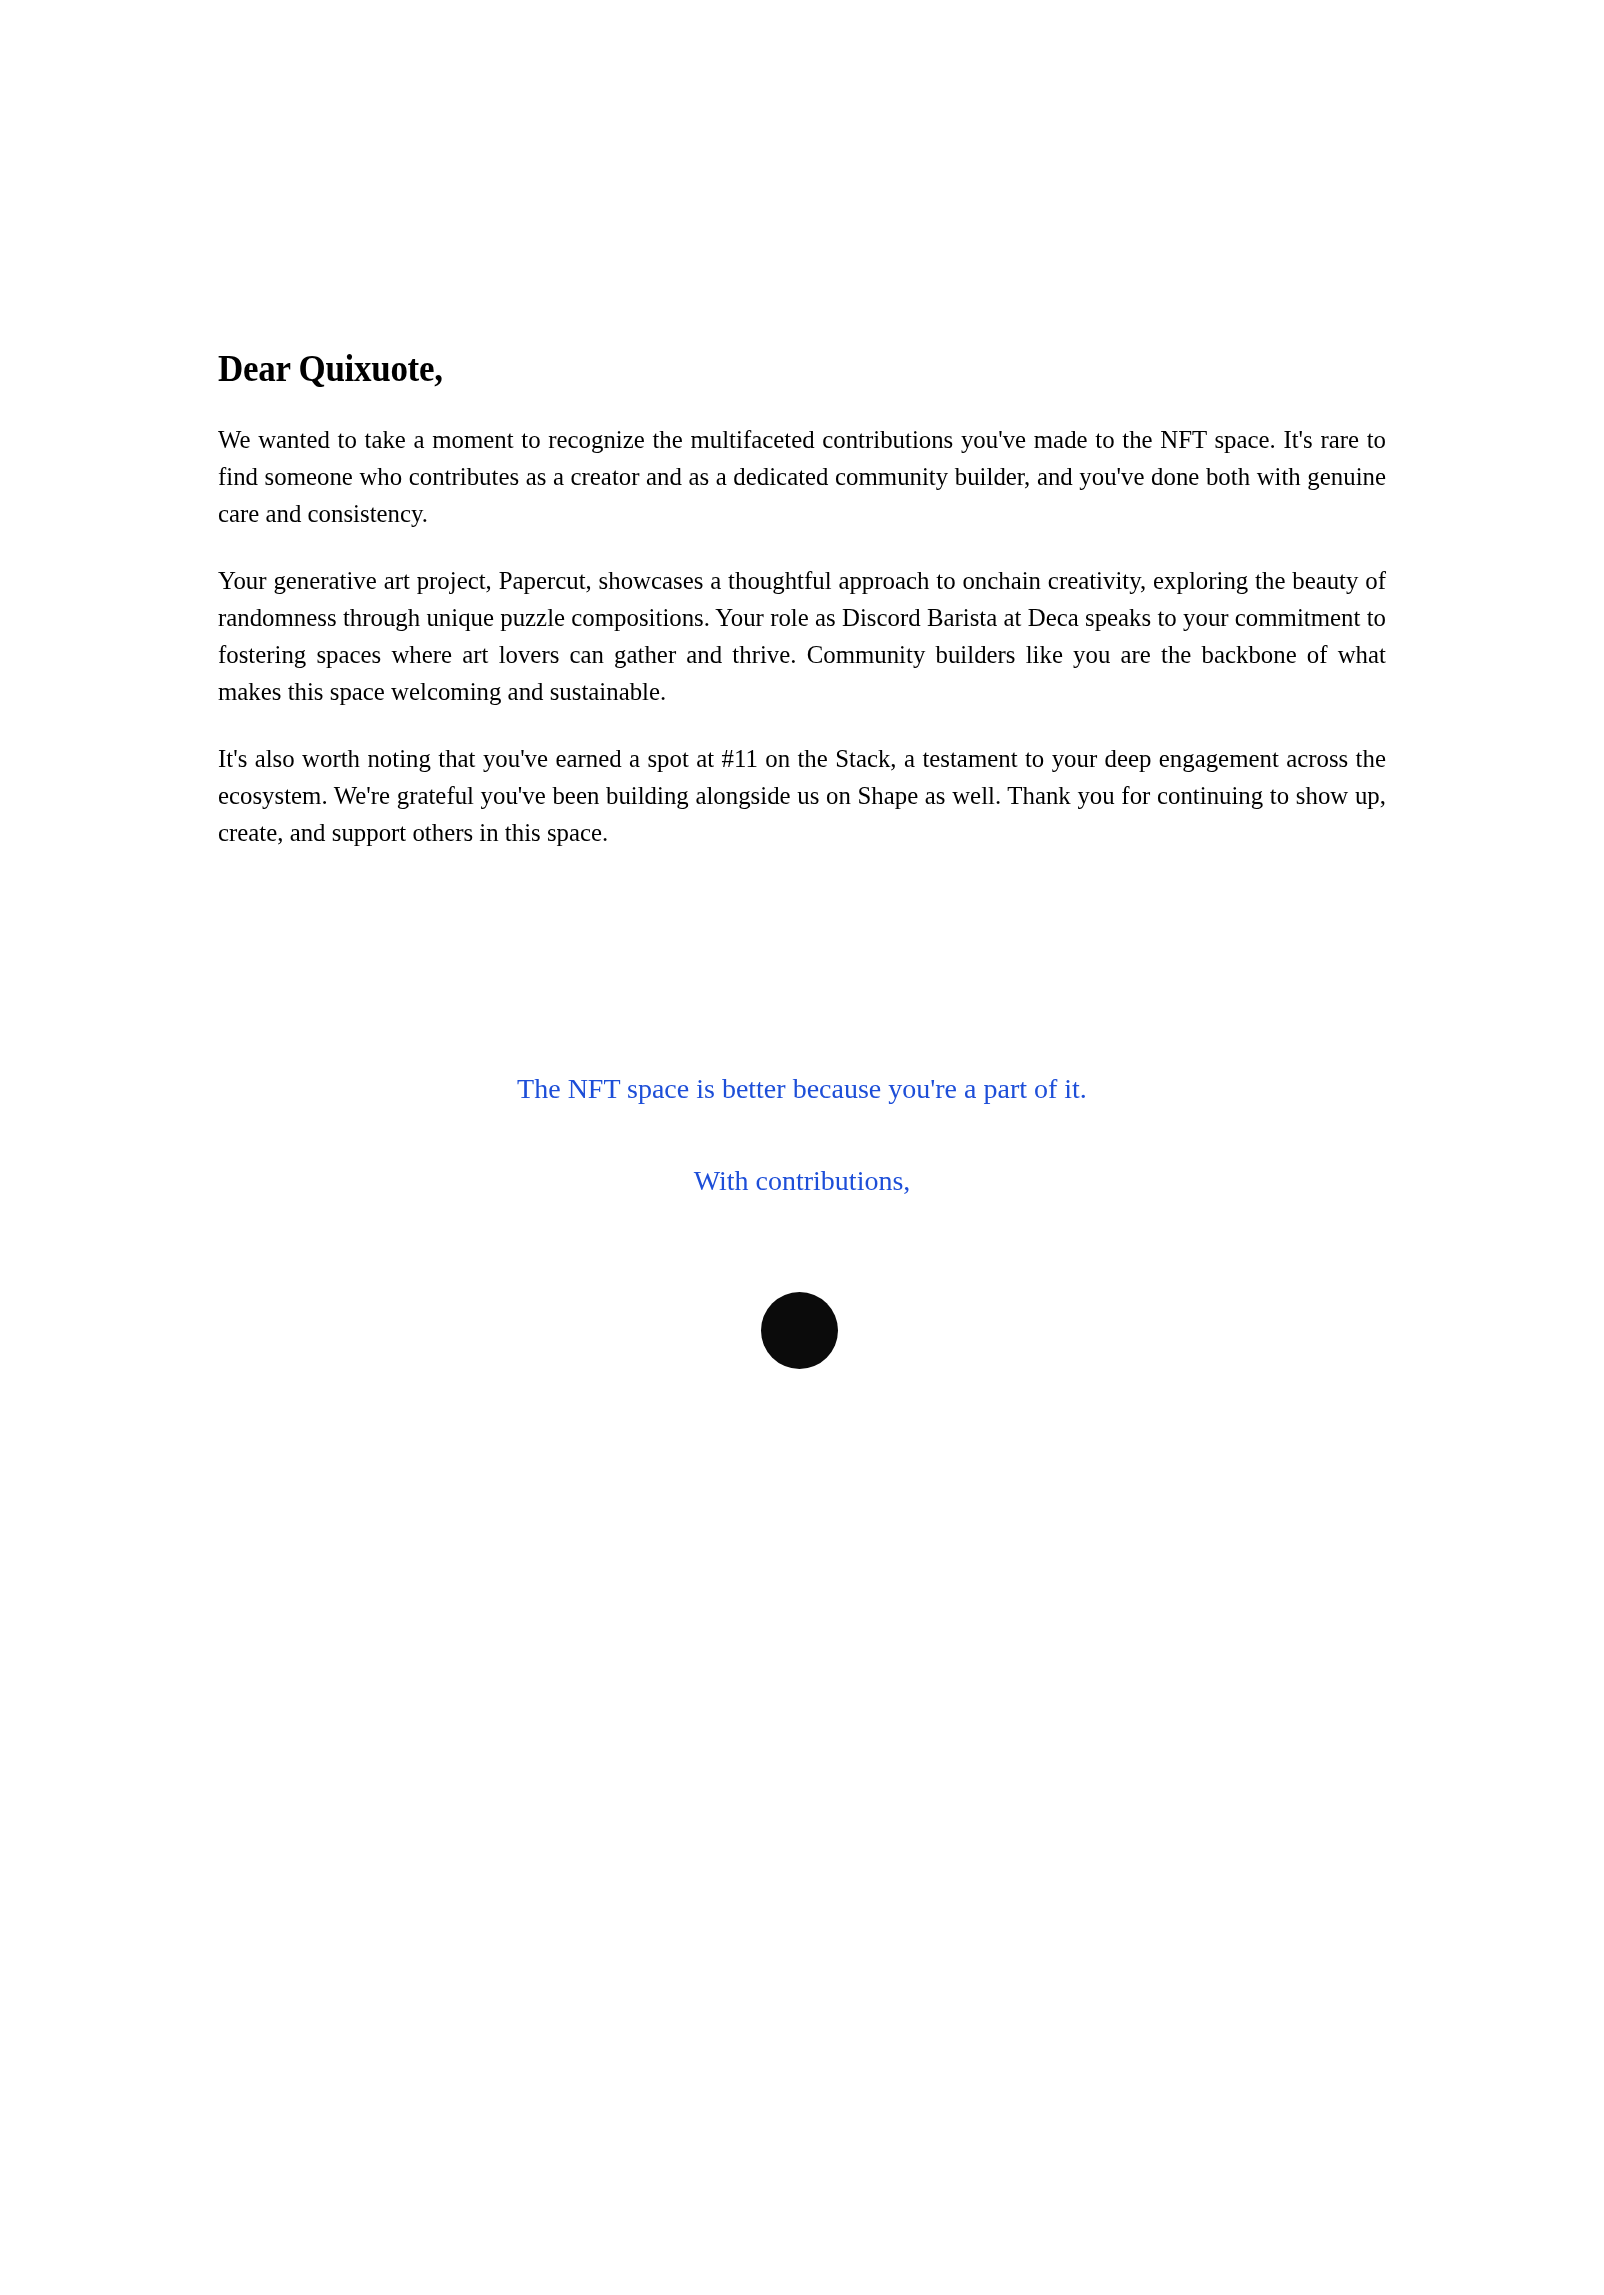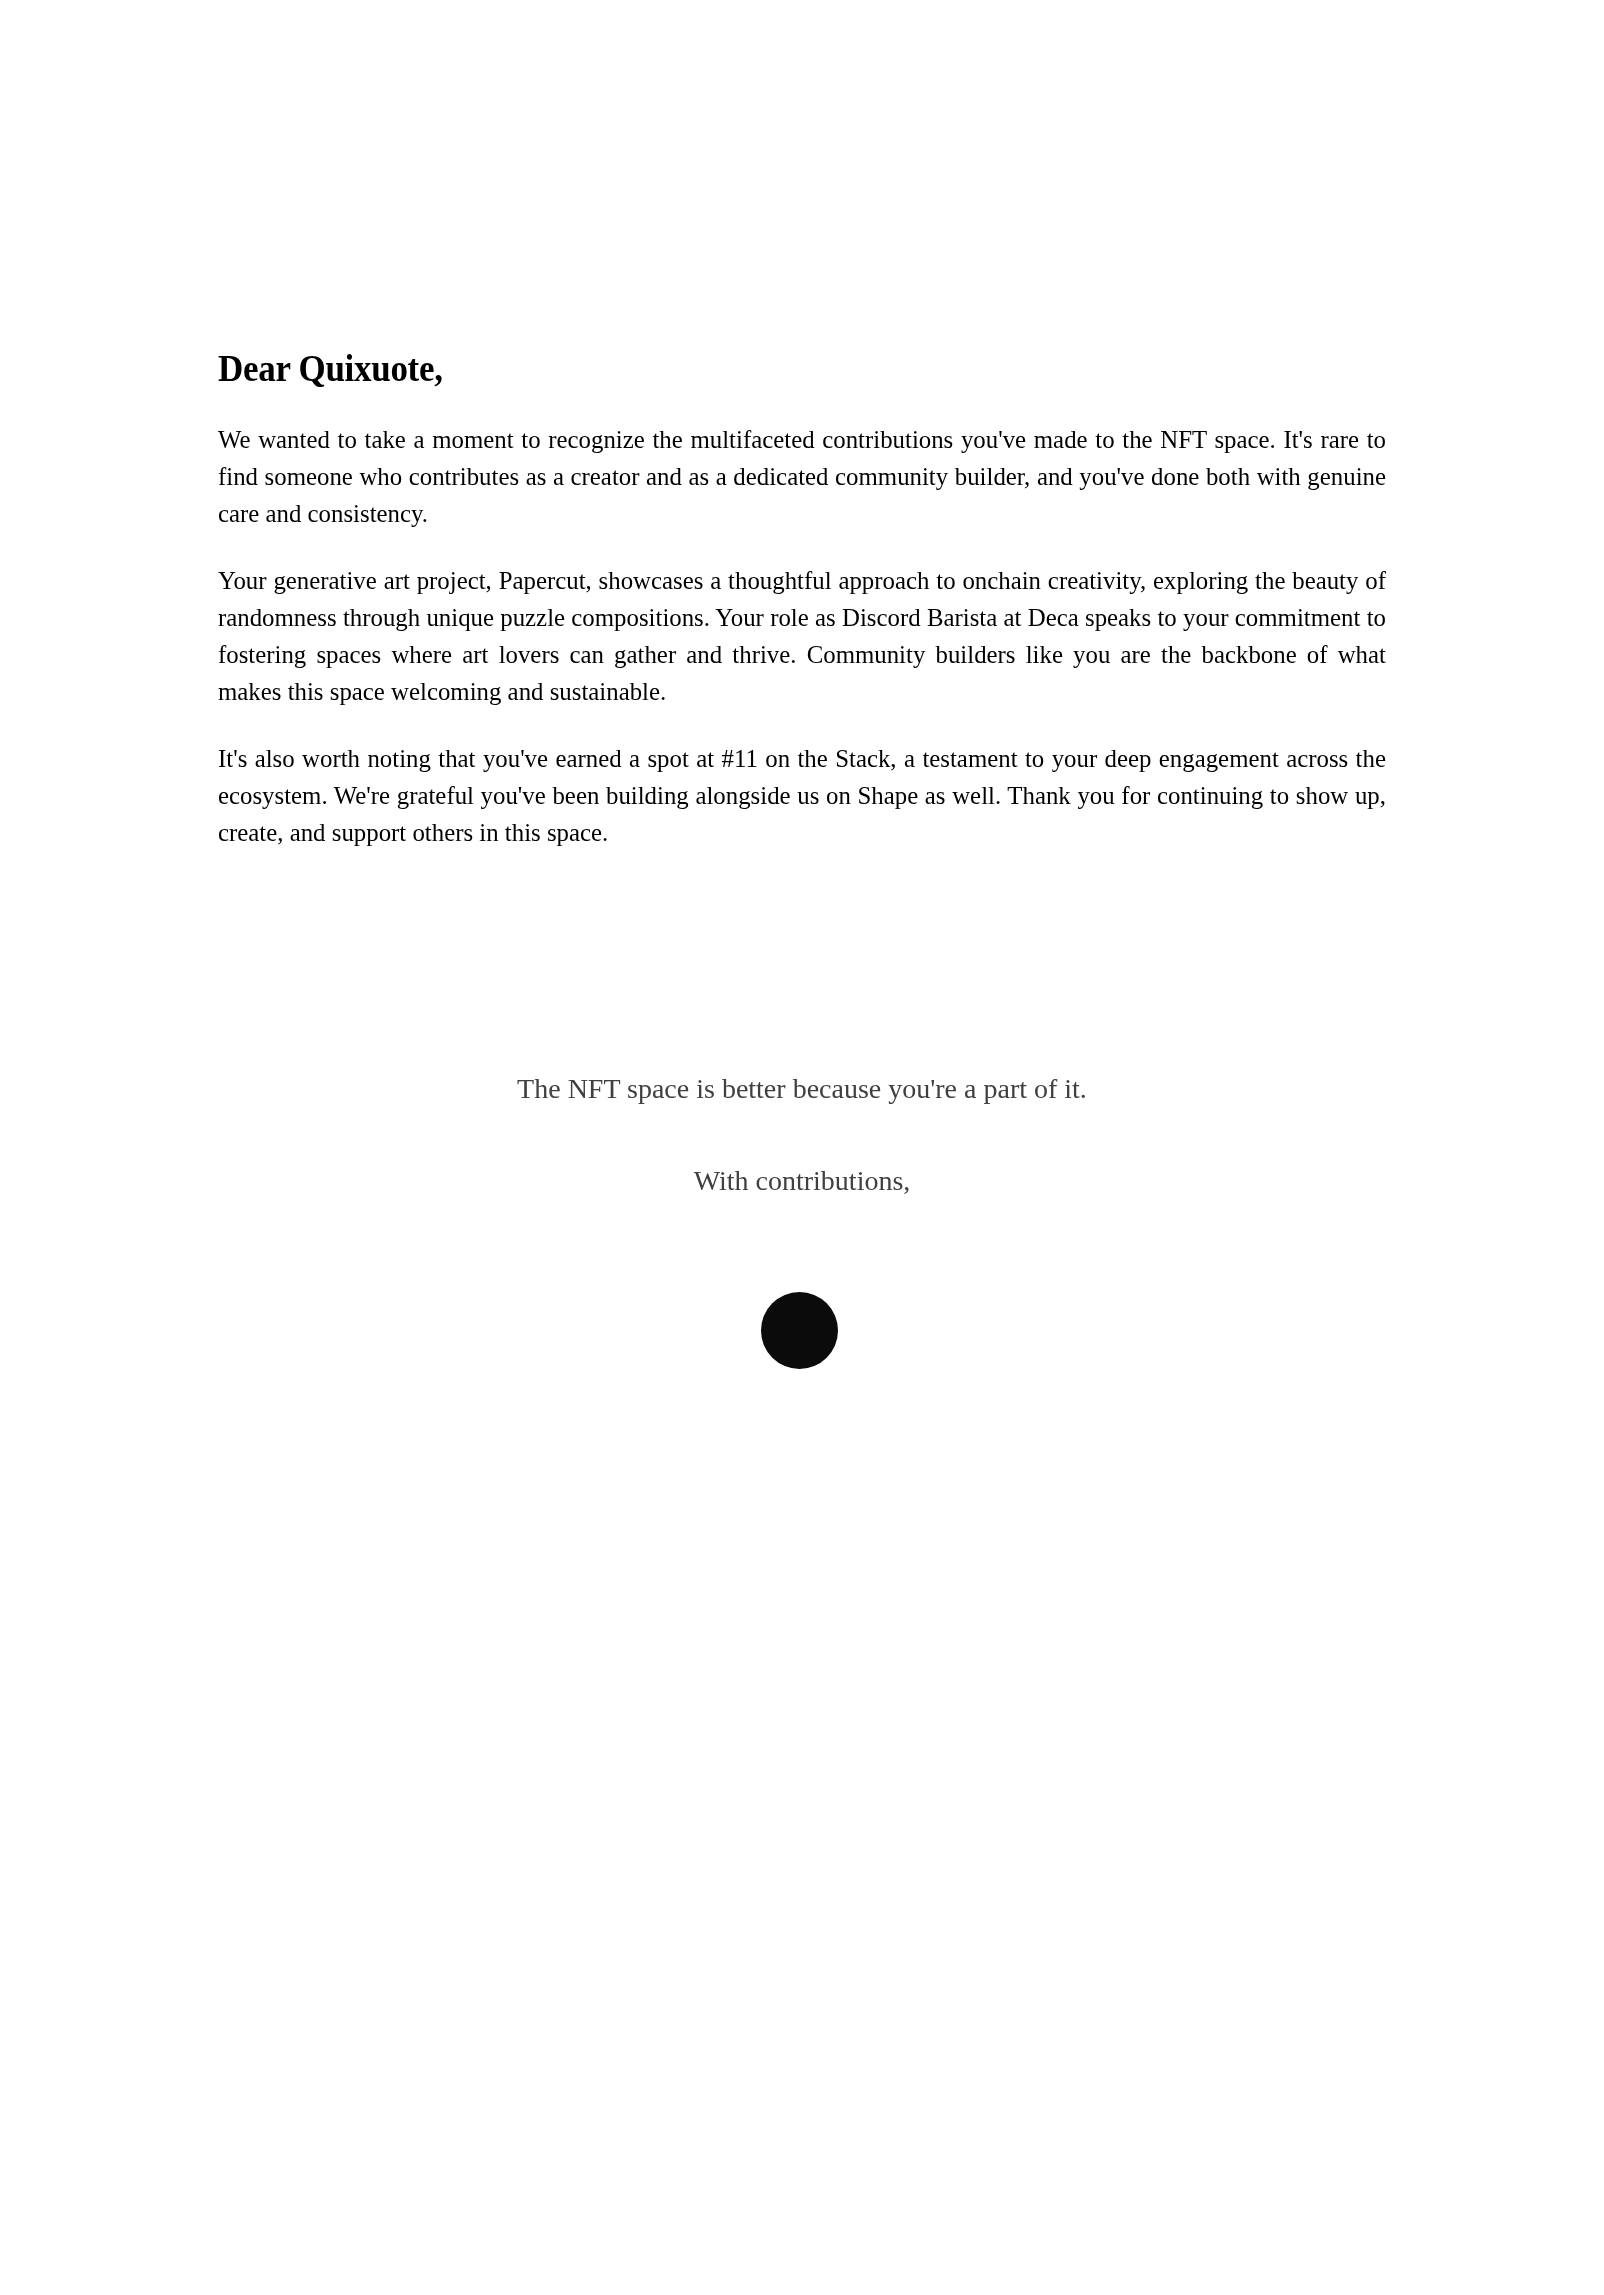--- a/index.html
+++ b/index.html
@@ -66,21 +66,21 @@
 
   
   .closing-line {
     position: absolute;
     left: 0;
     width: 1604px;
     text-align: center;
     font-family: "Liberation Serif", "DejaVu Serif", serif;
     font-size: 28px;
     line-height: 1.2;
-    color: #404040;
+    color: #1d4ed8;
   }
 
   .closing-tagline {
     top: 1072px;
   }
 
   .closing-signoff {
     top: 1164px;
   }
 

